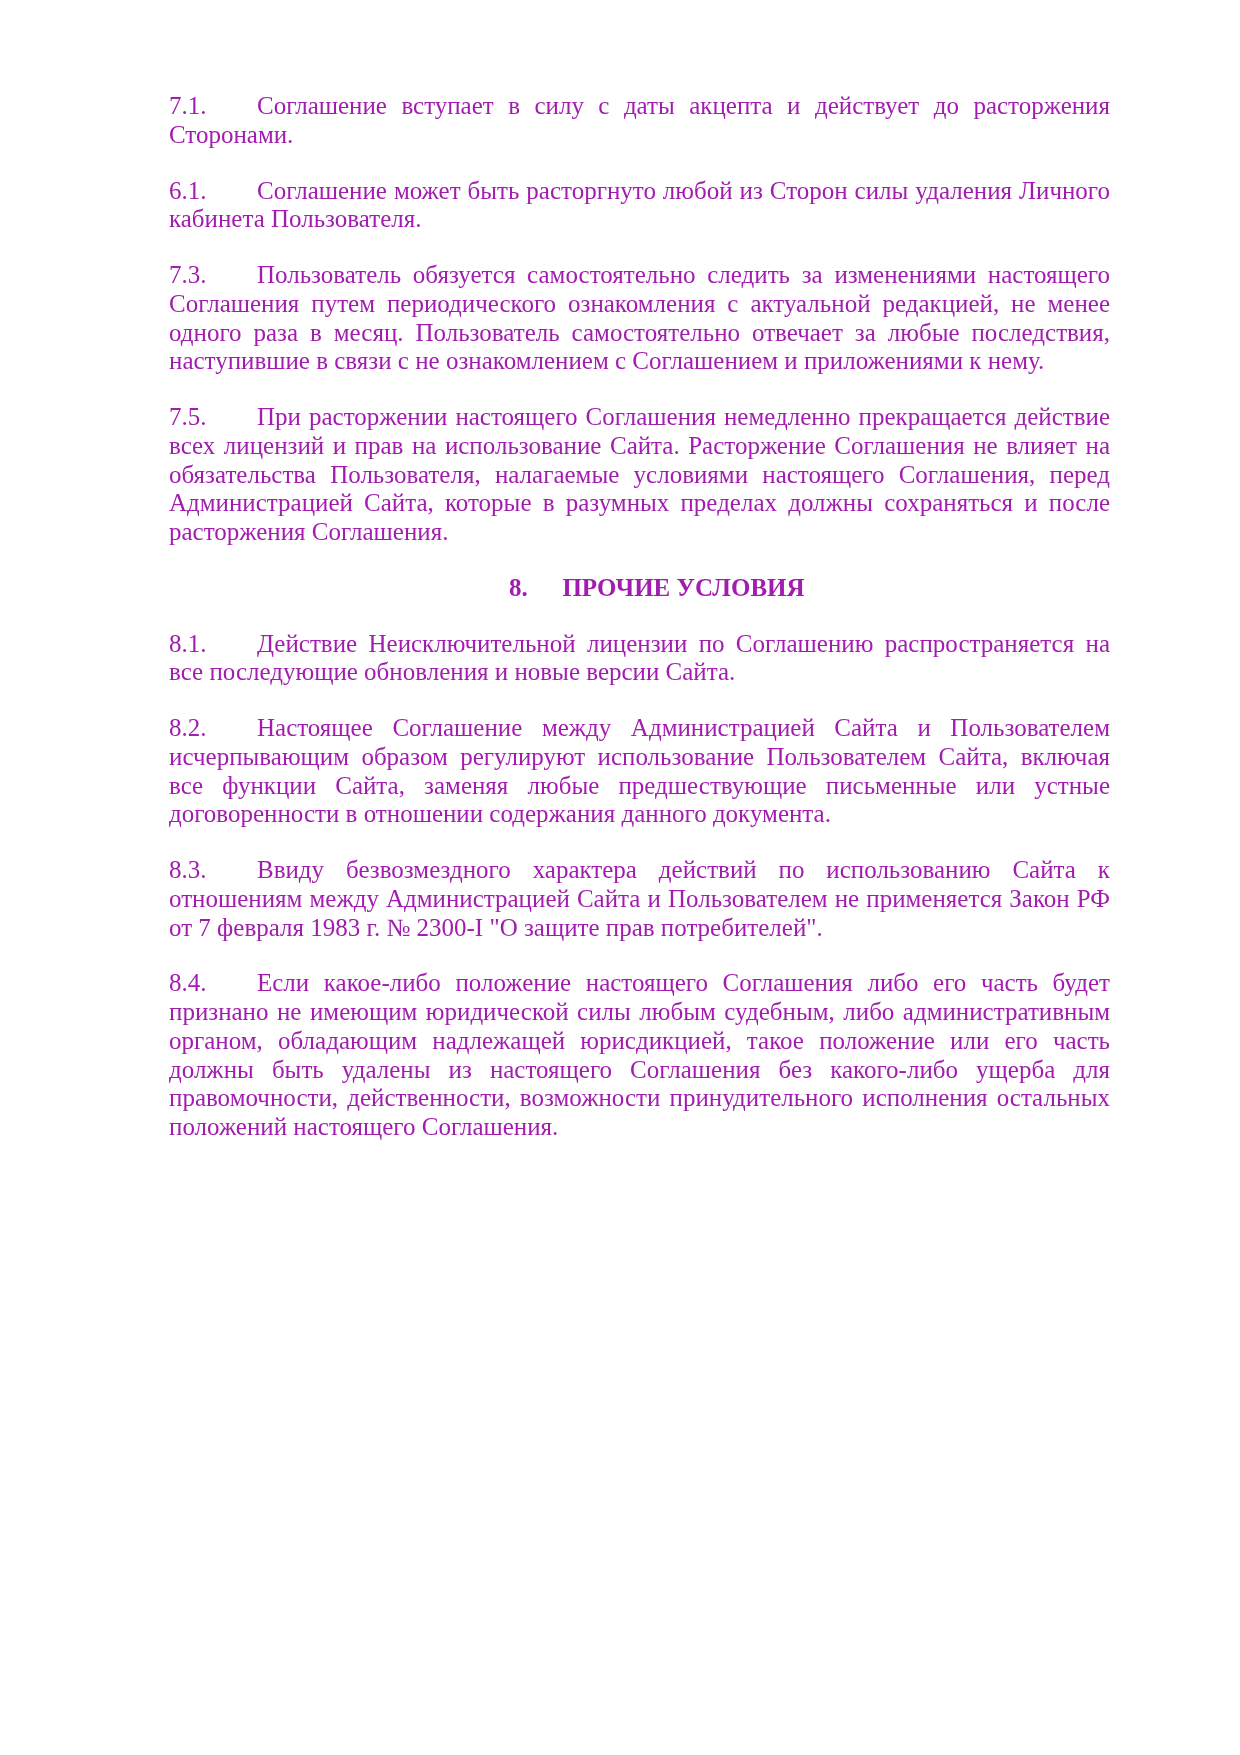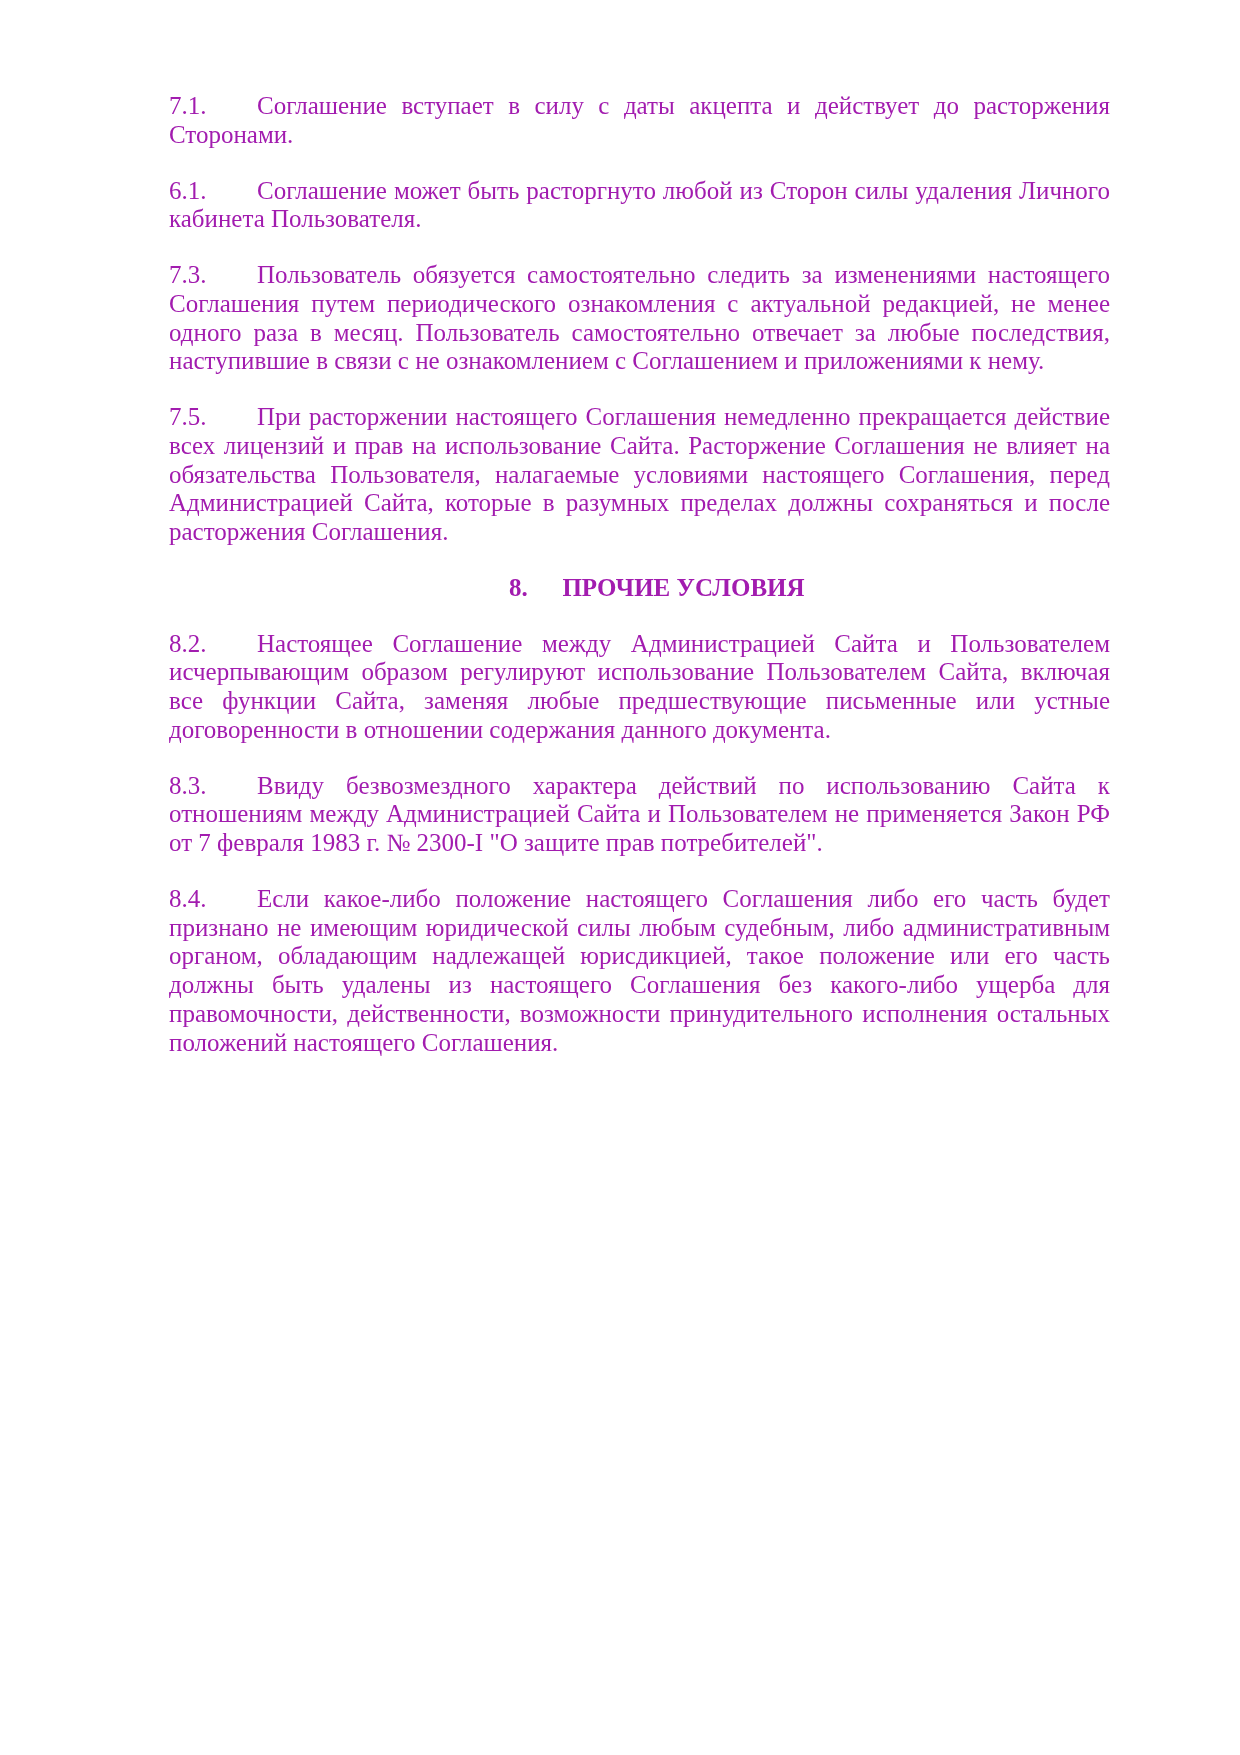--- a/index.html
+++ b/index.html
@@ -43,17 +43,18 @@
 </head>
 <body>
 
 <div class="page">
   <div>
       <p class="block clause"><span class="num">7.1.</span><span>Соглашение вступает в силу с даты акцепта и действует до расторжения Сторонами.</span></p>
       <p class="block clause"><span class="num">6.1.</span><span>Соглашение может быть расторгнуто любой из Сторон силы удаления Личного кабинета Пользователя.</span></p>
       <p class="block clause"><span class="num">7.3.</span><span>Пользователь обязуется самостоятельно следить за изменениями настоящего Соглашения путем периодического ознакомления с актуальной редакцией, не менее одного раза в месяц. Пользователь самостоятельно отвечает за любые последствия, наступившие в связи с не ознакомлением с Соглашением и приложениями к нему.</span></p>
       <p class="block clause"><span class="num">7.5.</span><span>При расторжении настоящего Соглашения немедленно прекращается действие всех лицензий и прав на использование Сайта. Расторжение Соглашения не влияет на обязательства Пользователя, налагаемые условиями настоящего Соглашения, перед Администрацией Сайта, которые в разумных пределах должны сохраняться и после расторжения Соглашения.</span></p>
       <p class="block heading"><span class="num">8.</span><span>ПРОЧИЕ УСЛОВИЯ</span></p>
+      <p class="block clause"><span class="num">8.1.</span><span>Действие Неисключительной лицензии по Соглашению распространяется на все последующие обновления и новые версии Сайта.</span></p>
       <p class="block clause"><span class="num">8.2.</span><span>Настоящее Соглашение между Администрацией Сайта и Пользователем исчерпывающим образом регулируют использование Пользователем Сайта, включая все функции Сайта, заменяя любые предшествующие письменные или устные договоренности в отношении содержания данного документа.</span></p>
       <p class="block clause"><span class="num">8.3.</span><span>Ввиду безвозмездного характера действий по использованию Сайта к отношениям между Администрацией Сайта и Пользователем не применяется Закон РФ от 7 февраля 1983 г. № 2300-I "О защите прав потребителей".</span></p>
       <p class="block clause"><span class="num">8.4.</span><span>Если какое-либо положение настоящего Соглашения либо его часть будет признано не имеющим юридической силы любым судебным, либо административным органом, обладающим надлежащей юрисдикцией, такое положение или его часть должны быть удалены из настоящего Соглашения без какого-либо ущерба для правомочности, действенности, возможности принудительного исполнения остальных положений настоящего Соглашения.</span></p>
     </div>
 </div>
 
 </body></html>

